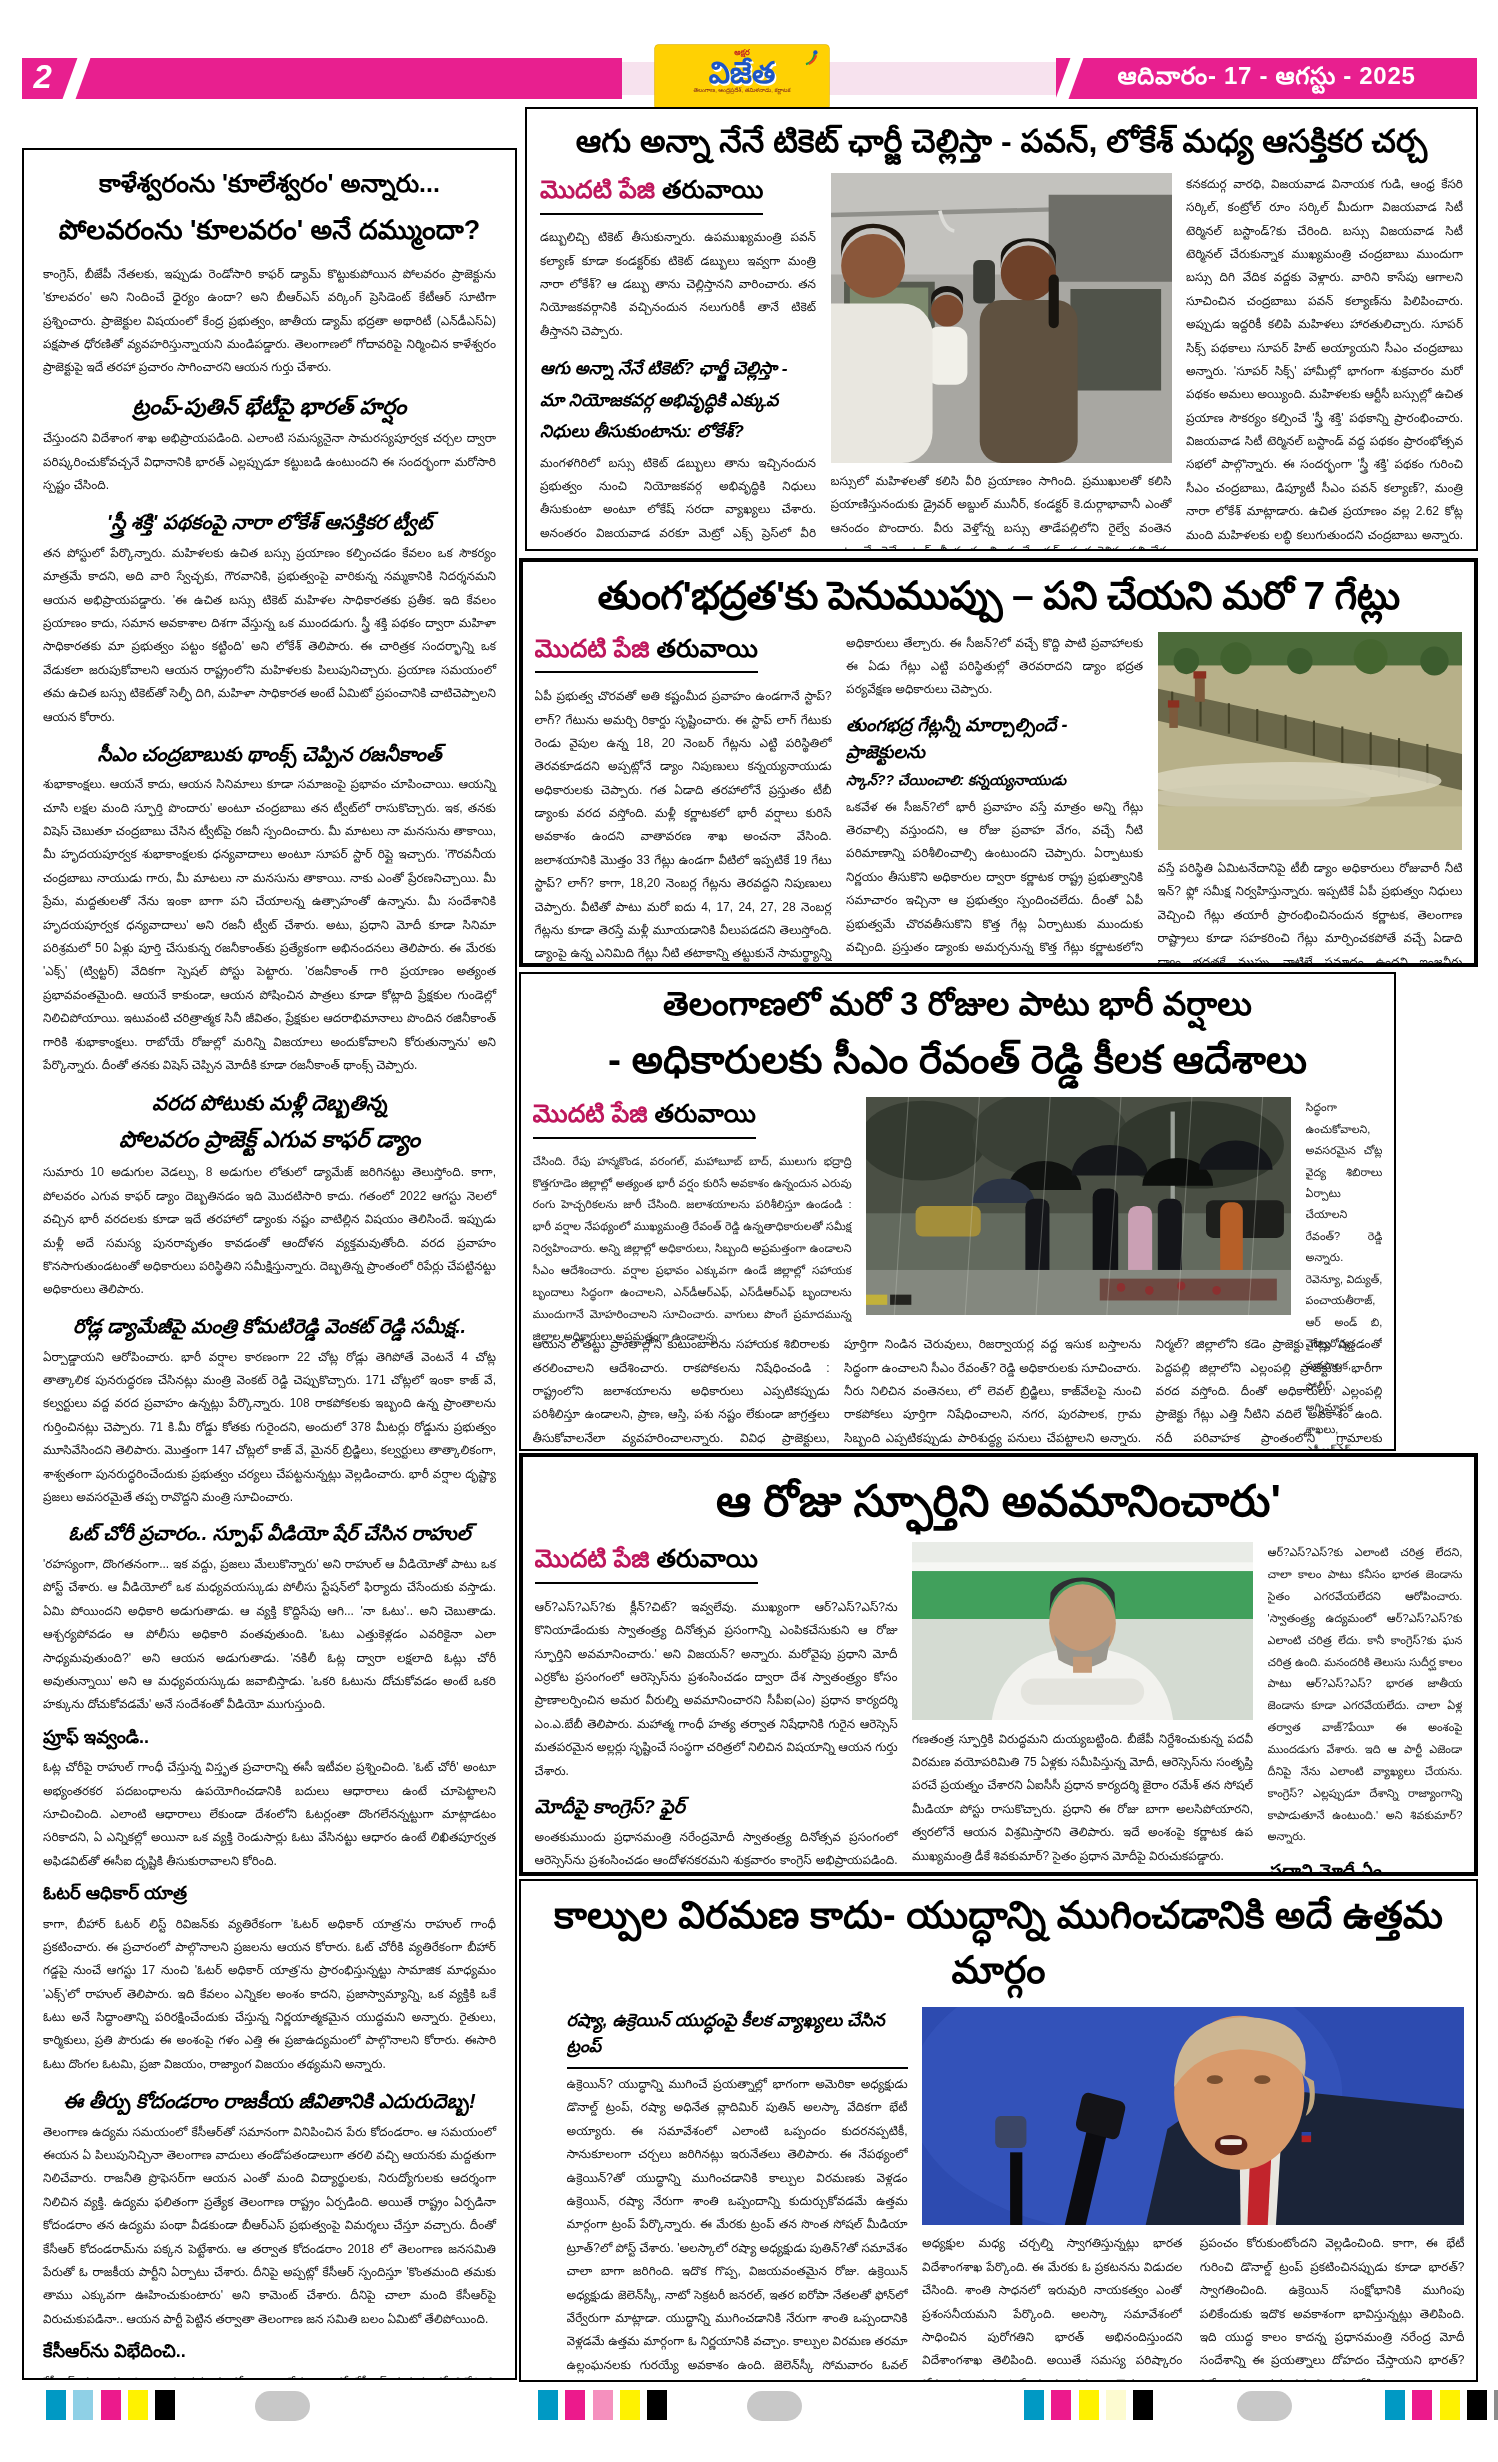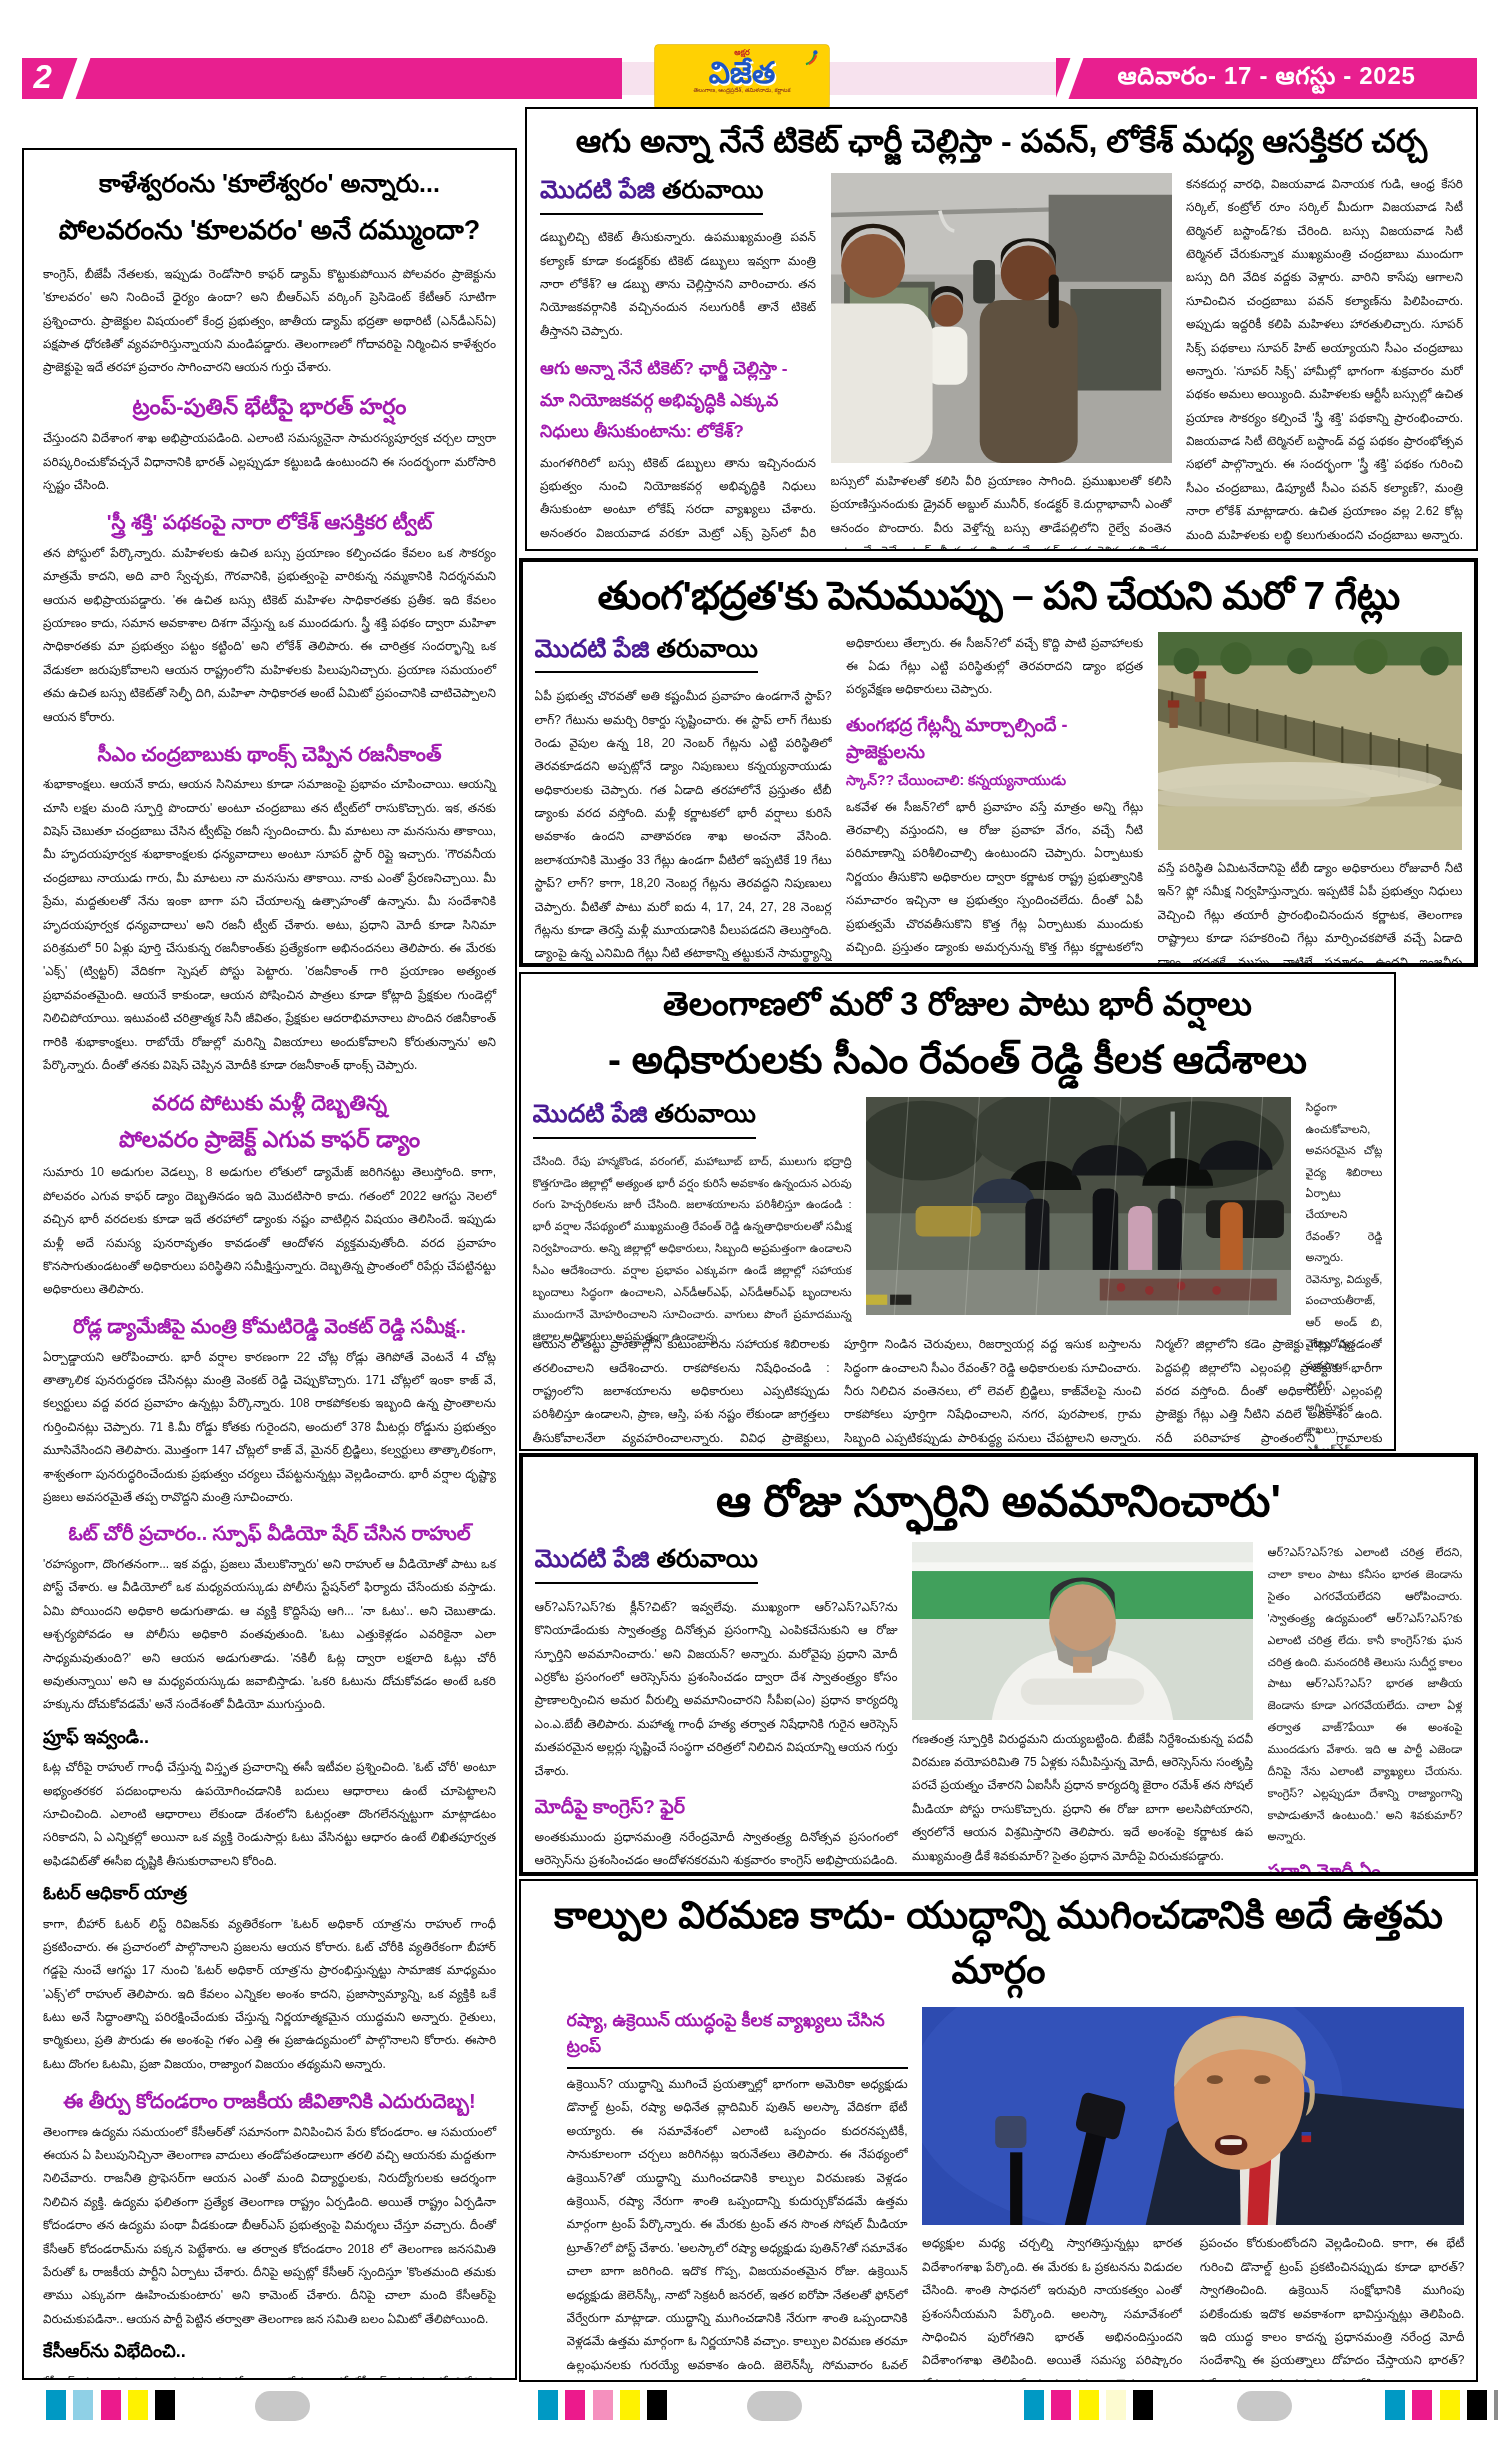--- a/index.html
+++ b/index.html
@@ -18,27 +18,27 @@
         border-radius:3.6px;text-align:center;overflow:hidden;box-shadow:0 0 0 0.7px #e0b400;}
   .logo-badge{font-size:8px;font-weight:bold;color:#c22222;margin-top:3.6px;line-height:1;}
   .logo-title{font-size:30px;font-weight:900;color:#1e56c4;line-height:1.05;
               text-shadow:1.5px 1.5px 0 #ffffff;}
   .logo-regions{font-size:5.8px;color:#7a2020;line-height:1;}
   .peacock{position:absolute;right:7.3px;top:2.9px;}
   
   .box{position:absolute;background:#ffffff;box-sizing:border-box;overflow:hidden;}
   .headline{font-weight:900;text-align:center;color:#000;line-height:1.45;}
   .lbody,.cbody{font-size:12px;line-height:1.95;text-align:justify;color:#131313;margin:4.4px 0 10px 0;}
-  .lsub{font-size:22px;font-weight:900;text-align:center;color:#a21caf;line-height:1.5;margin:10px 0 4.4px 0;}
+  .lsub{font-size:22px;font-weight:900;text-align:center;color:#000000;line-height:1.5;margin:10px 0 4.4px 0;font-style:italic;}
   .lsub-small{font-size:18px;font-weight:900;text-align:left;color:#000;margin:8.7px 0 2.9px 0;}
   .cols{display:flex;gap:14.5px;align-items:flex-start;}
   .col{overflow:hidden;}
   .contlabel{font-weight:900;font-size:25px;line-height:1.3;border-bottom:2.2px solid #000;
              padding-bottom:7.3px;margin-bottom:7.3px;display:inline-block;}
-  .contlabel .red{color:#4c1d95;}
+  .contlabel .red{color:#be185d;}
   .contlabel .blk{color:#000;}
   .photo{position:relative;overflow:hidden;background:#888;}
   .photo svg{display:block;width:100%;height:100%;}
   
   .marksgroup{position:absolute;top:2390px;display:flex;gap:7.3px;}
   .regbar{width:20px;height:30px;}
   .regblob{position:absolute;top:2391px;width:55px;height:30px;border-radius:15px;background:#c8c8c8;}
 </style>
 </head>
 <body>

